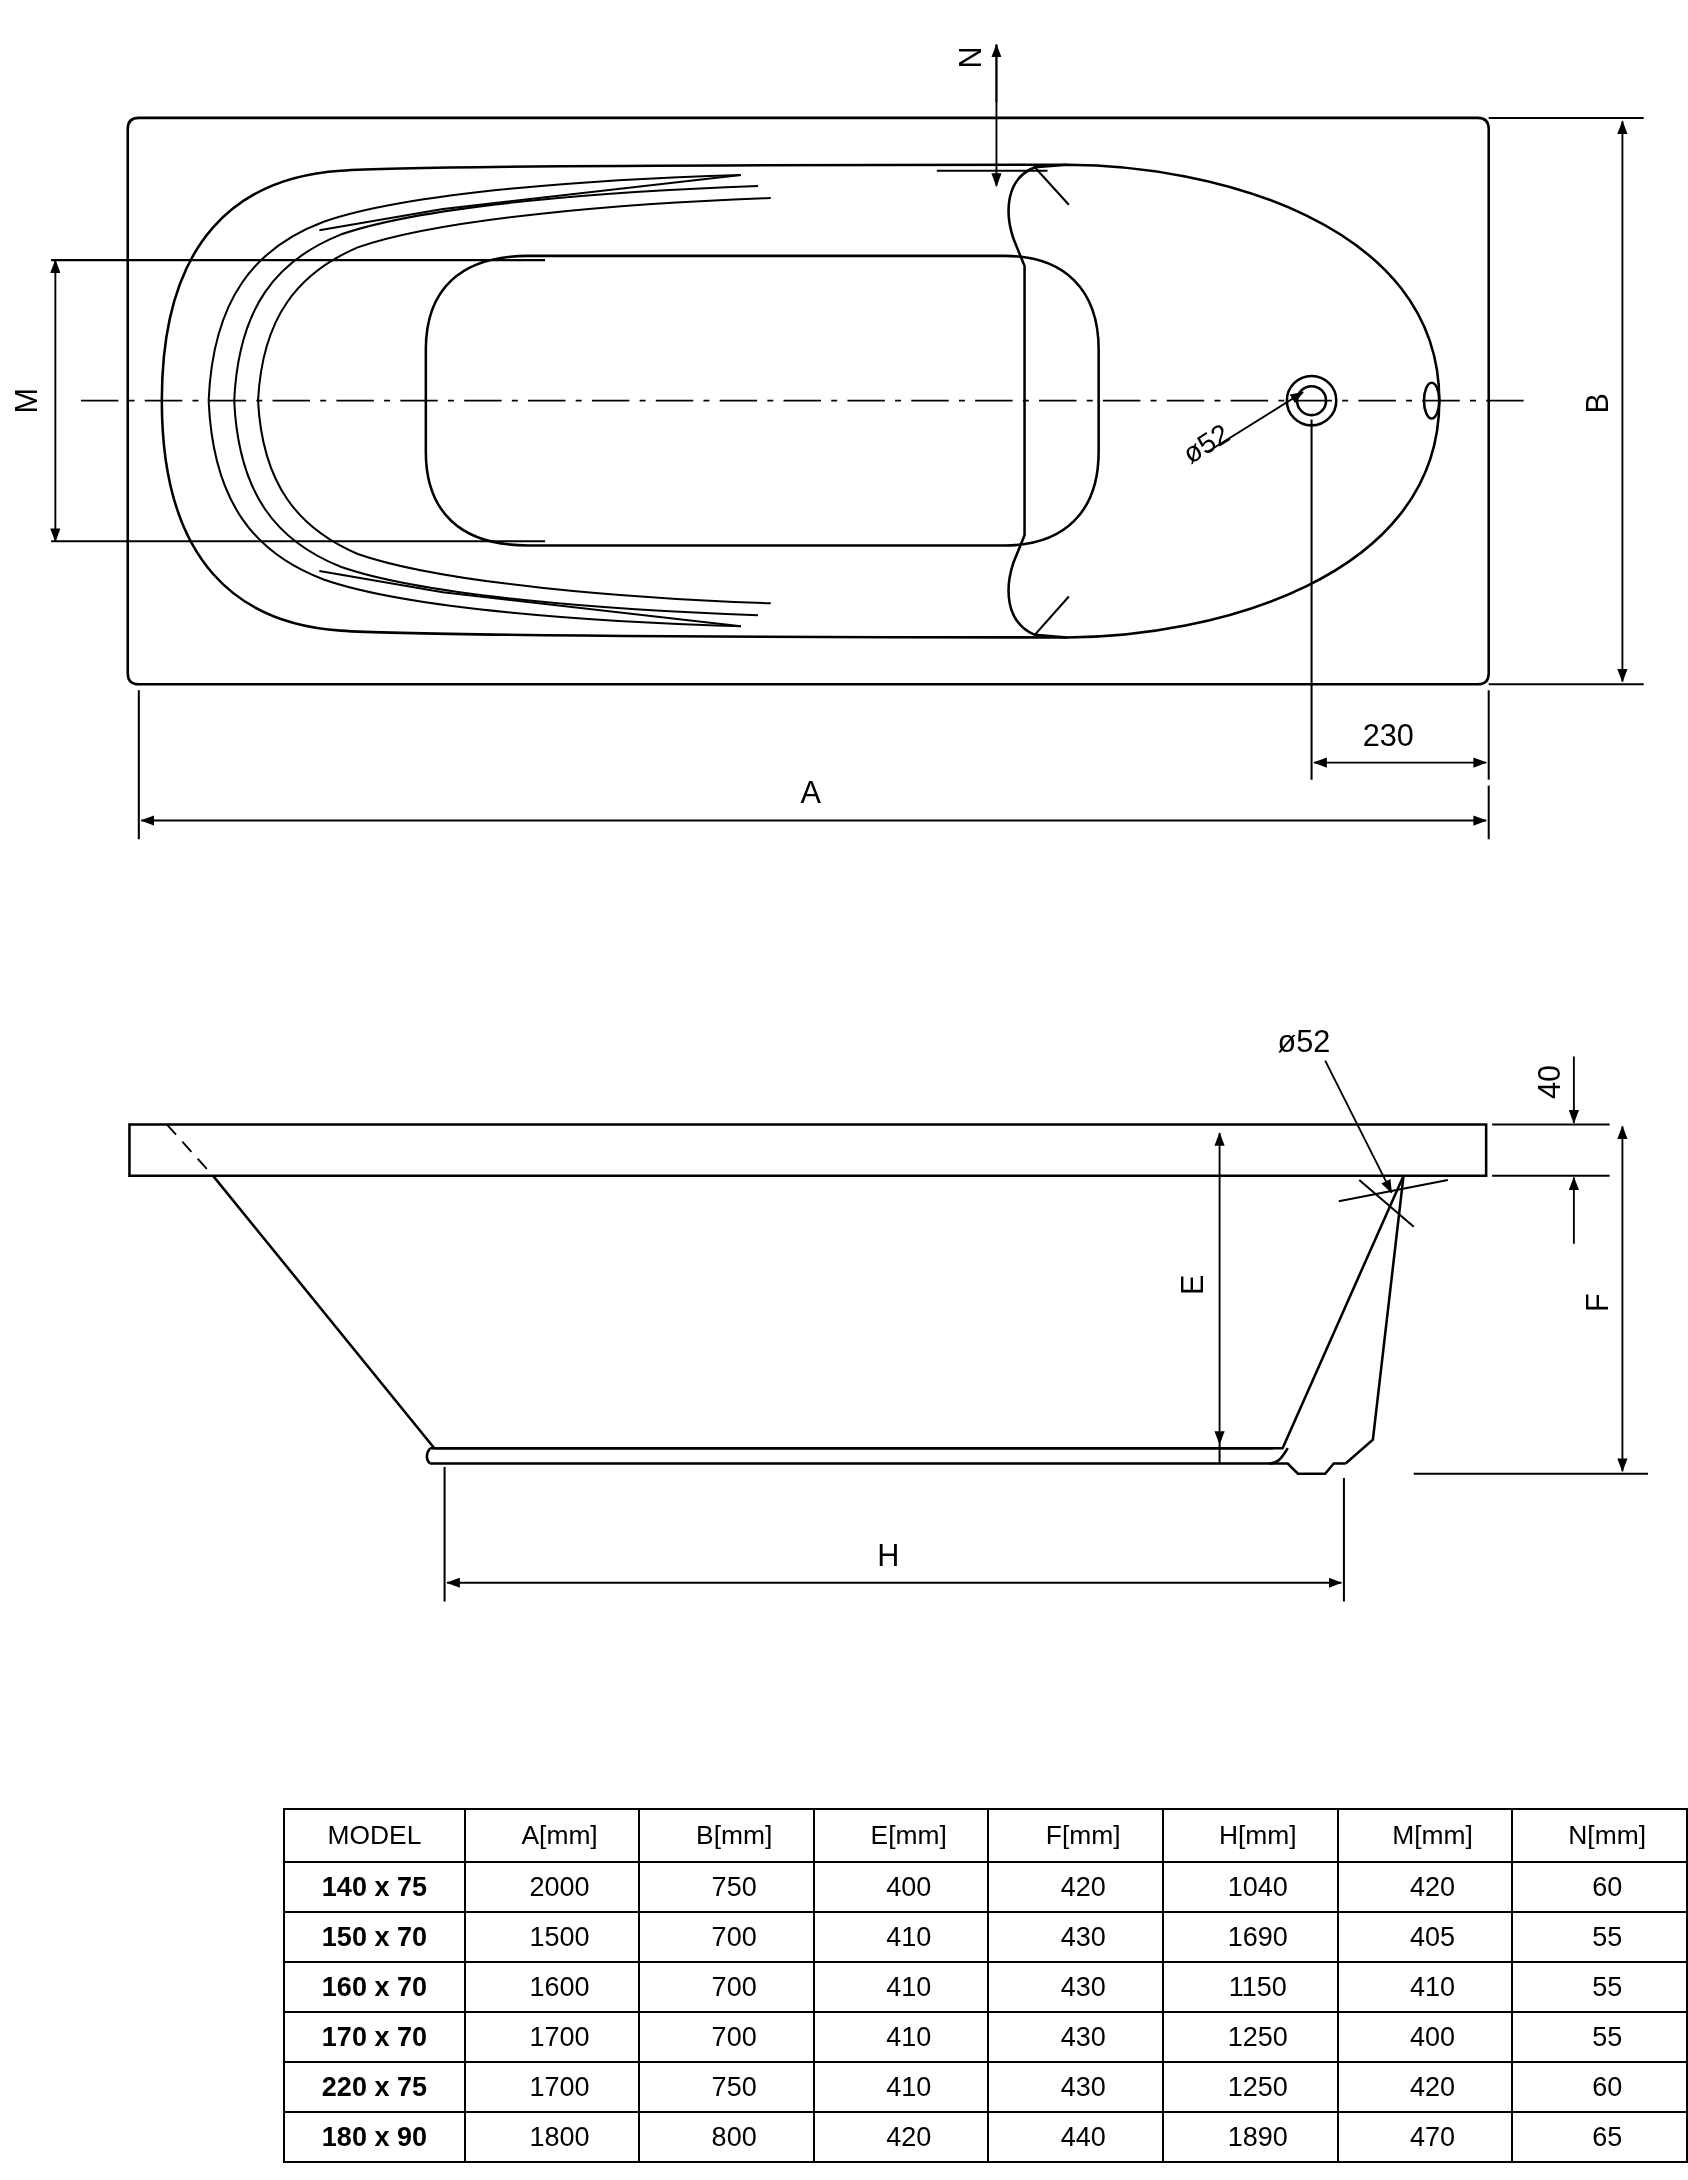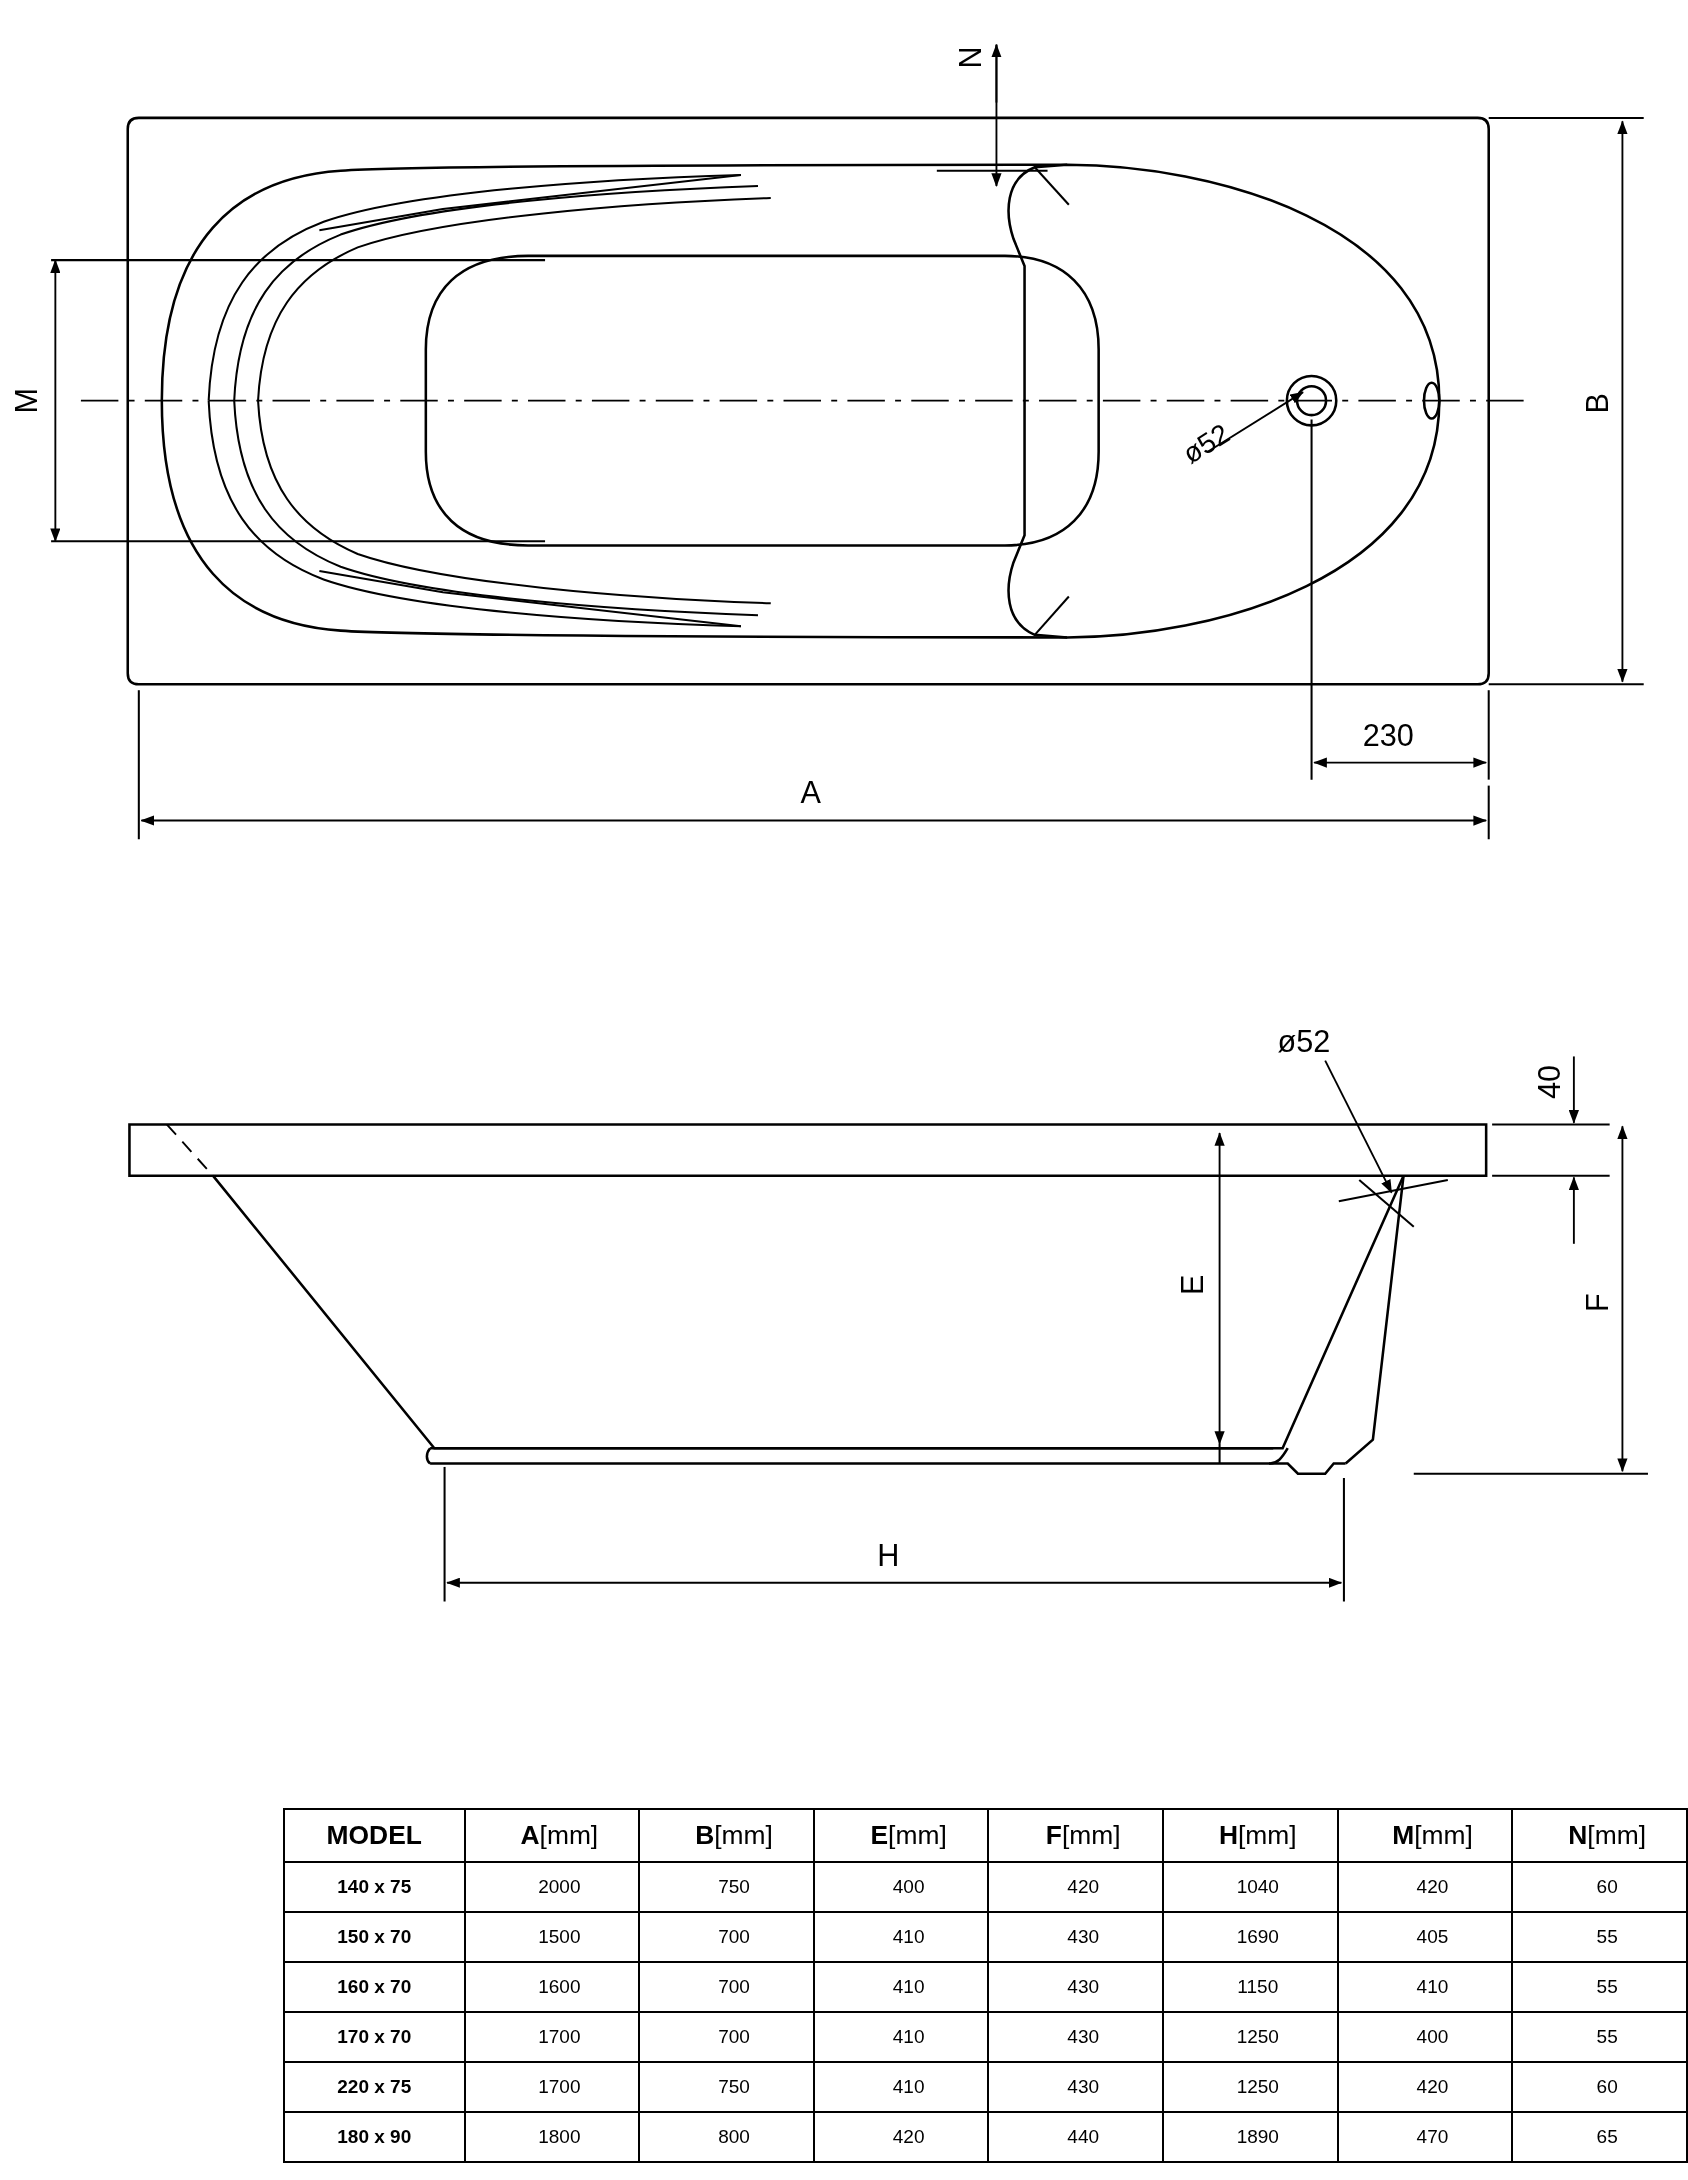--- a/index.html
+++ b/index.html
@@ -66,31 +66,31 @@
   #spec-table {
     position: absolute;
     left: 283px;
     top: 1808px;
     border-collapse: collapse;
     font-family: "Liberation Sans", sans-serif;
   }
   #spec-table td, #spec-table th {
     border: 2.1px solid #000000;
     text-align: center;
-    font-size: 19px;
+    font-size: 27px;
     font-weight: normal;
     padding: 0;
     height: 48px;
     white-space: nowrap;
   }
   #spec-table th {
     font-size: 26.4px;
   }
   #spec-table th.hcell b, #spec-table th.modelcell {
-    font-weight: bold;
+    font-weight: normal;
     border-radius: 14px;
   }
   #spec-table td.model {
     font-weight: bold;
     width: 181px;
   }
   #spec-table td.val, #spec-table th.hcell {
     width: 160px;
     padding-left: 15px;
   }

